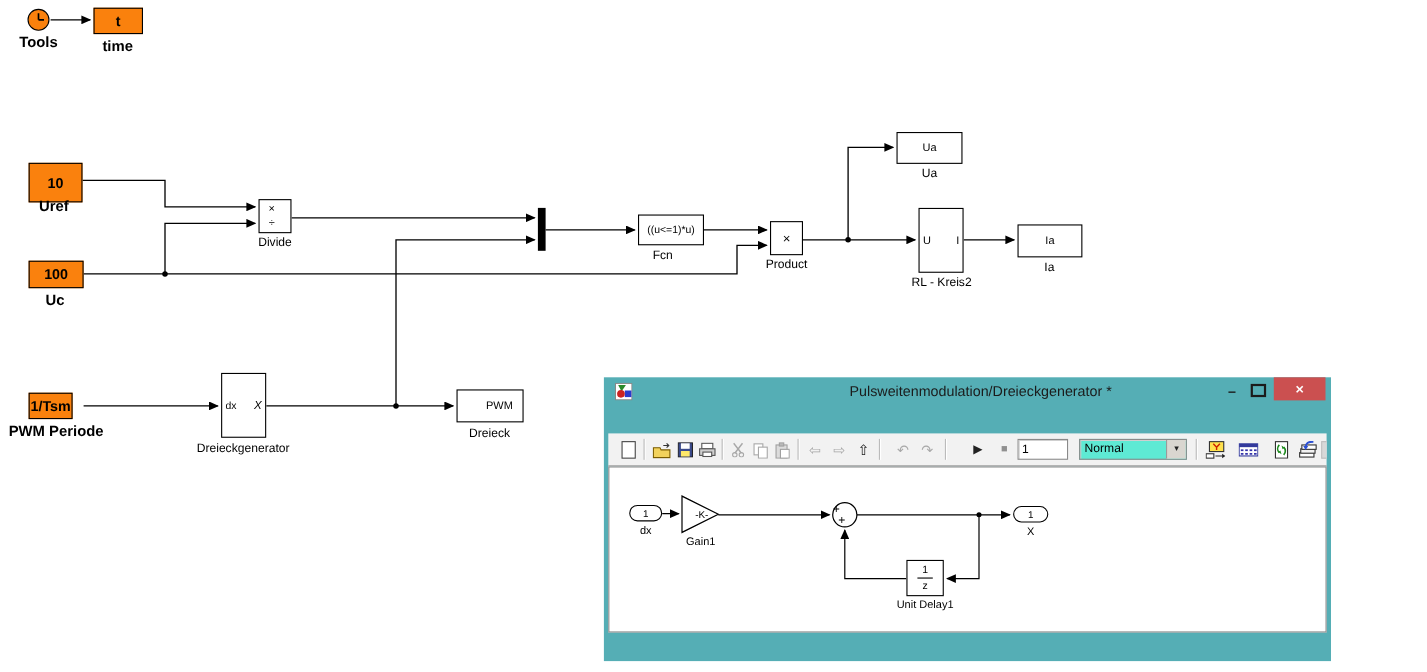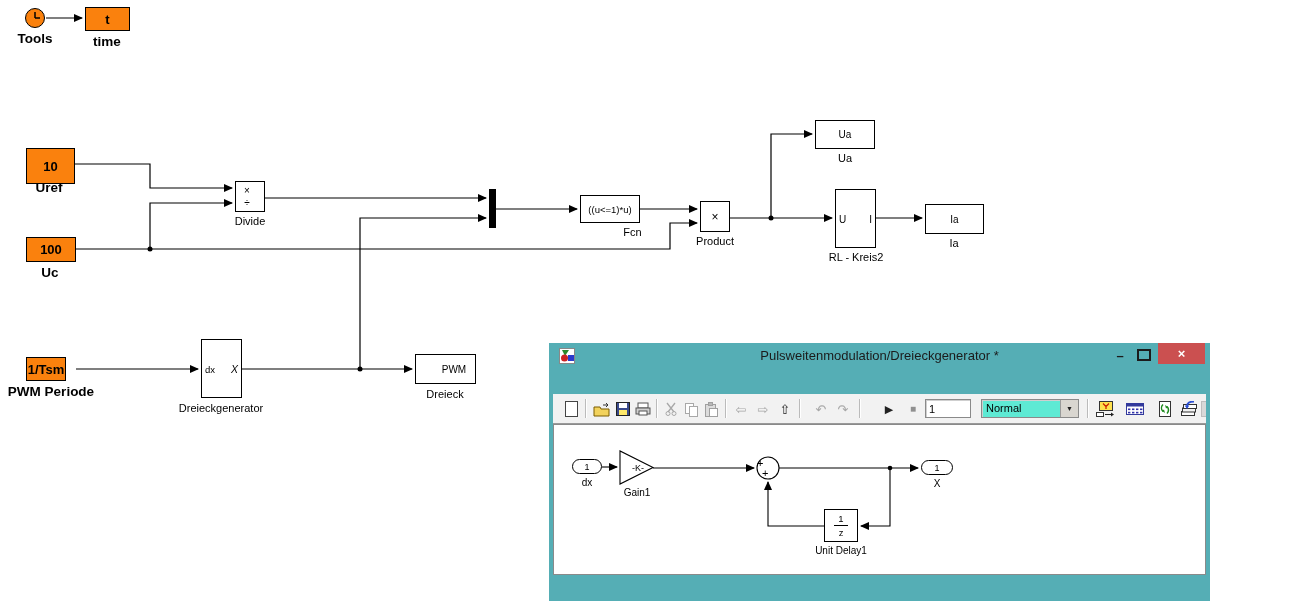--- a/index.html
+++ b/index.html
@@ -13,21 +13,21 @@
   .lab{position:absolute;transform:translateX(-50%);font:11px "Liberation Sans",sans-serif;
        white-space:nowrap;color:#000;}
   .lab.big{font-weight:bold;font-size:13.5px;}
   .pl{position:absolute;left:3px;top:50%;transform:translateY(-50%);font-size:9.5px;}
   .pr{position:absolute;right:3px;top:50%;transform:translateY(-50%);font-size:9.5px;}
   .mux{position:absolute;background:#000;}
   
   #simwin{position:absolute;left:549px;top:343px;width:661px;height:258px;
           background:var(--accent,#55AEB5);}
   .titlebar{position:absolute;left:0;top:0;width:661px;height:27px;}
-  .title-txt{position:absolute;left:0;top:0;width:661px;height:25px;text-align:center;
+  .title-txt{position:absolute;left:12px;top:0;width:661px;height:25px;text-align:center;
              line-height:25px;font-size:13px;color:#1b1b1b;}
   .winbtn{position:absolute;top:3px;width:22px;height:18px;display:flex;align-items:center;
           justify-content:center;color:#1b1b1b;font-size:13px;}
   .closebtn{position:absolute;top:0;left:609px;width:47px;height:21px;background:var(--close_red,#CB5050);
             display:flex;align-items:center;justify-content:center;color:#fff;font-size:13px;font-weight:bold;}
   .maxglyph{width:10px;height:8px;border:2px solid #1b1b1b;}
   .menubar{position:absolute;left:4px;top:27px;width:653px;height:24px;background:#f2f2f2;
            display:flex;align-items:center;padding-left:10px;box-sizing:border-box;border-bottom:1px solid #e2e2e2;}
   .menuitem{font-size:12.5px;color:#111;padding:0 9px;}
   .toolbar{position:absolute;left:4px;top:51px;width:653px;height:30px;background:#f2f2f2;
@@ -124,21 +124,21 @@
     <span class="pr" style="font-style:italic;font-size:10.5px;">X</span>
   </div>
   <div class="lab" style="left:221px;top:402px;">Dreieckgenerator</div>
 
   <div class="b" style="left:415px;top:354px;width:61px;height:30px;padding-left:17px;">PWM</div>
   <div class="lab" style="left:445px;top:388px;">Dreieck</div>
 
   <div class="mux" style="left:489px;top:189px;width:7px;height:39px;"></div>
 
   <div class="b" style="left:580px;top:195px;width:60px;height:28px;font-size:9.5px;">((u&lt;=1)*u)</div>
-  <div class="lab" style="left:610px;top:226px;padding-left:45px;">Fcn</div>
+  <div class="lab" style="left:580px;top:226px;padding-left:45px;">Fcn</div>
 
   <div class="b" style="left:700px;top:201px;width:30px;height:31px;font-size:12px;">×</div>
   <div class="lab" style="left:715px;top:235px;">Product</div>
 
   <div class="b" style="left:815px;top:120px;width:60px;height:29px;">Ua</div>
   <div class="lab" style="left:845px;top:152px;">Ua</div>
 
   <div class="b" style="left:835px;top:189px;width:41px;height:59px;">
     <span class="pl" style="font-size:10px;">U</span>
     <span class="pr" style="font-size:10px;">I</span>

